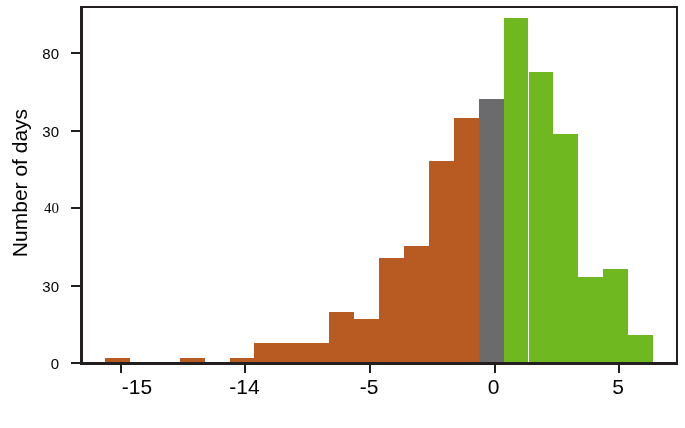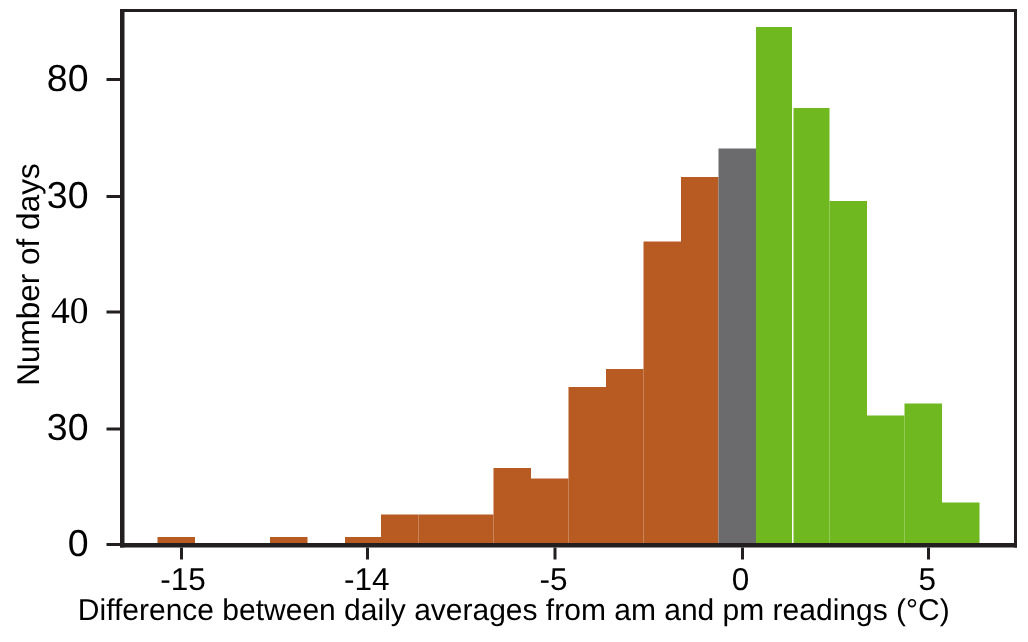--- a/index.html
+++ b/index.html
@@ -70,21 +70,21 @@
     width: 9px;
     height: 2px;
     background: #231f20;
   }
   .ytick-label {
     position: absolute;
     right: 100%;
     margin-right: 12px;
     transform: translateY(-50%);
     top: 1px;
-    font-size: 25px;
+    font-size: 15px;
     color: #000000;
     white-space: nowrap;
   }
   .xtick {
     position: absolute;
     top: 359px;
     width: 2px;
     height: 8px;
     background: #231f20;
   }
@@ -147,27 +147,26 @@
         </div>
         <div class="ytick" style="top: 123.826px;">
           <span class="ytick-label">30</span>
         </div>
         <div class="ytick" style="top: 46.4348px;">
           <span class="ytick-label">80</span>
         </div>
       </div>
     <div id="xticks-layer">
         <div class="xtick" style="left: 39.8667px;"></div>
-        <div class="xtick-label" style="left: 42px; text-align: center;">-15</div>
+        <div class="xtick-label" style="left: 57px; text-align: center;">-15</div>
         <div class="xtick" style="left: 164.45px;"></div>
         <div class="xtick-label" style="left: 164.45px;">-14</div>
         <div class="xtick" style="left: 289.033px;"></div>
         <div class="xtick-label" style="left: 289.033px;">-5</div>
         <div class="xtick" style="left: 413.617px;"></div>
         <div class="xtick-label" style="left: 413.617px;">0</div>
         <div class="xtick" style="left: 538.2px;"></div>
         <div class="xtick-label" style="left: 538.2px;">5</div>
       </div>
   </div>
 
-  <div id="xlabel">Difference between daily averages from am and pm readings (°C)</div>
 
 </div>
 
 </body></html>

